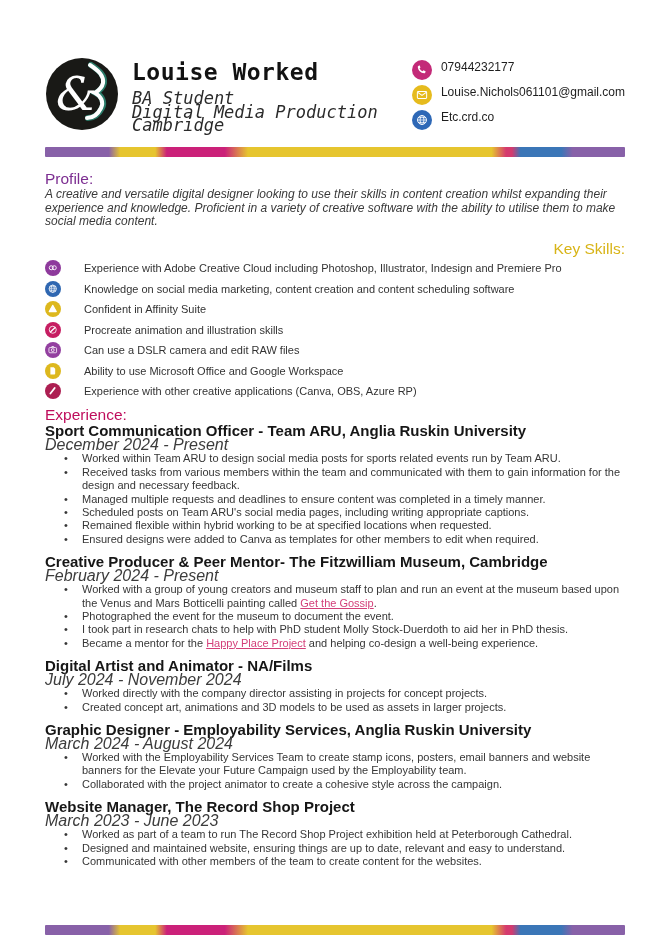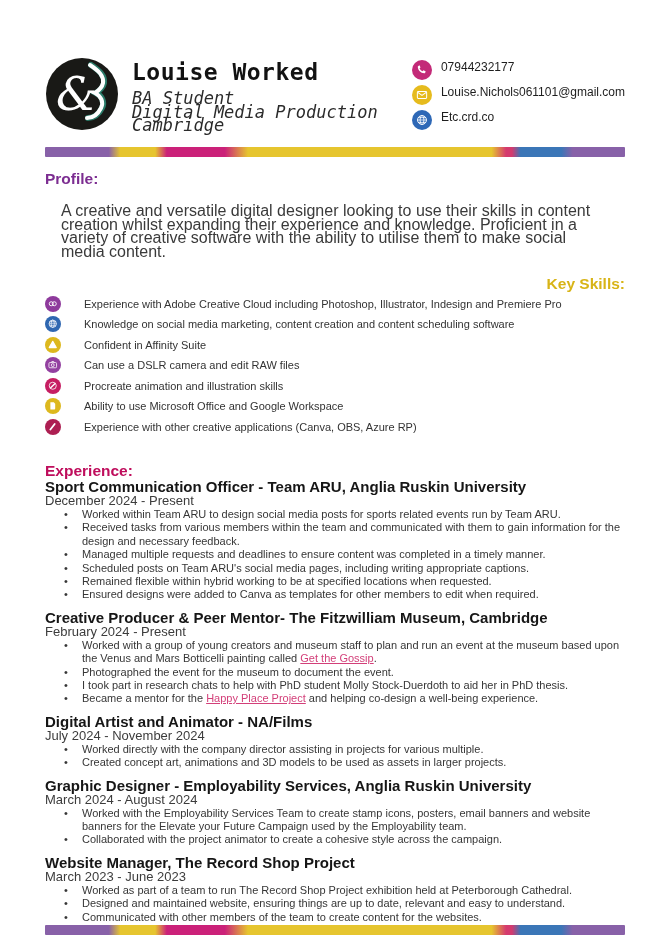--- a/index.html
+++ b/index.html
@@ -19,36 +19,36 @@
   .contact-row{display:flex;gap:9px;height:20px;}
   .badge{width:20px;height:20px;border-radius:50%;display:flex;align-items:center;justify-content:center;flex:0 0 20px;}
   .badge svg{width:14px;height:14px;display:block;}
   .ctext{font-size:12px;color:#1e1e1e;}
 
   
   .bar{height:10px;margin-top:14px;border-radius:1px;}
   .bottom-bar{position:absolute;left:45px;right:43px;top:925px;margin:0;}
 
   
-  h2{font-size:15.5px;line-height:19px;margin:0;font-weight:bold;}
+  h2{font-size:15.5px;line-height:19px;margin:0;font-weight:normal;}
   .h-profile{margin-top:12px;}
   .h-skills{margin-top:10px;text-align:right;}
-  .h-exp{margin-top:24px;}
-  .profile-text{font-size:16px;line-height:13.6px;color:#3a3a3a;margin:16px;}
+  .h-exp{margin-top:4px;}
+  .profile-text{font-size:12px;line-height:13.6px;color:#3a3a3a;margin:0;font-style:italic;}
 
   .skill-row{display:flex;align-items:center;gap:23px;height:20.5px;}
   .skill-badge{width:16px;height:16px;border-radius:50%;display:flex;align-items:center;justify-content:center;flex:0 0 16px;}
   .skill-badge svg{width:11.5px;height:11.5px;display:block;}
   .skill-text{font-size:11px;color:#333;}
   .skills-list{margin-top:0;}
 
   .job{margin-top:9px;}
   .job:first-child{margin-top:0;}
   .job-title{font-size:15px;line-height:14px;font-weight:bold;color:#161616;}
-  .job-dates{font-size:13px;line-height:13px;color:#3c3c3c;margin-bottom:1px;}
+  .job-dates{font-size:16px;line-height:13px;font-style:italic;color:#3c3c3c;margin-bottom:1px;}
   .bullet{display:flex;font-size:11px;line-height:13.4px;color:#363636;}
   .dot{margin-left:19px;width:18px;flex:0 0 18px;}
   .bt{flex:1;}
   a.cv-link{text-decoration:underline;cursor:pointer;}
 </style>
 </head>
 <body>
 
 <div class="page">
   <div class="content">
@@ -129,39 +129,39 @@
         </div>
         <div class="skill-row">
           <span class="skill-badge" style="background: rgb(221, 184, 30);">
             <svg viewBox="0 0 16 16">
               <path d="M8 3.3 12.9 11.9H3.1Z" fill="#fff" stroke="#fff" stroke-width="1.6" stroke-linejoin="round"></path>
             </svg>
           </span>
           <span class="skill-text">Confident in Affinity Suite</span>
         </div>
         <div class="skill-row">
+          <span class="skill-badge" style="background: rgb(198, 30, 98);">
+            <svg viewBox="0 0 16 16">
+              <circle cx="8" cy="8" r="4.9" fill="none" stroke="#fff" stroke-width="1.15"></circle>
+              <path d="M5.1 10.9 10.9 5.1" stroke="#fff" stroke-width="1.9" stroke-linecap="round"></path>
+            </svg>
+          </span>
+          <span class="skill-text">Procreate animation and illustration skills</span>
+        </div>
+        <div class="skill-row">
           <span class="skill-badge" style="background: rgb(147, 64, 160);">
             <svg viewBox="0 0 16 16">
               <rect x="2.7" y="5" width="10.6" height="7.2" rx="1.3" fill="none" stroke="#fff" stroke-width="1.1"></rect>
               <path d="M5.9 5l.8-1.5h2.6L10.1 5" fill="none" stroke="#fff" stroke-width="1.1"></path>
               <circle cx="8" cy="8.5" r="2" fill="none" stroke="#fff" stroke-width="1.1"></circle>
             </svg>
           </span>
           <span class="skill-text">Can use a DSLR camera and edit RAW files</span>
         </div>
         <div class="skill-row">
-          <span class="skill-badge" style="background: rgb(198, 30, 98);">
-            <svg viewBox="0 0 16 16">
-              <circle cx="8" cy="8" r="4.9" fill="none" stroke="#fff" stroke-width="1.15"></circle>
-              <path d="M5.1 10.9 10.9 5.1" stroke="#fff" stroke-width="1.9" stroke-linecap="round"></path>
-            </svg>
-          </span>
-          <span class="skill-text">Procreate animation and illustration skills</span>
-        </div>
-        <div class="skill-row">
           <span class="skill-badge" style="background: rgb(221, 184, 30);">
             <svg viewBox="0 0 16 16">
               <path d="M4.7 3.1h4.7l2 2v6.8a1.2 1.2 0 0 1-1.2 1.2H4.7z" fill="#fff"></path>
             </svg>
           </span>
           <span class="skill-text">Ability to use Microsoft Office and Google Workspace</span>
         </div>
         <div class="skill-row">
           <span class="skill-badge" style="background: rgb(173, 31, 82);">
             <svg viewBox="0 0 16 16">
@@ -220,21 +220,21 @@
           <div class="bullet">
             <span class="dot">•</span>
             <span class="bt">Became a mentor for the <a class="cv-link" style="color: rgb(211, 63, 121);">Happy Place Project</a> and helping co-design a well-being experience.</span>
           </div>
         </div>
         <div class="job">
           <div class="job-title">Digital Artist and Animator - NA/Films</div>
           <div class="job-dates">July 2024 - November 2024</div>
           <div class="bullet">
             <span class="dot">•</span>
-            <span class="bt">Worked directly with the company director assisting in projects for various multiple.</span>
+            <span class="bt">Worked directly with the company director assisting in projects for concept projects.</span>
           </div>
           <div class="bullet">
             <span class="dot">•</span>
             <span class="bt">Created concept art, animations and 3D models to be used as assets in larger projects.</span>
           </div>
         </div>
         <div class="job">
           <div class="job-title">Graphic Designer - Employability Services, Anglia Ruskin University</div>
           <div class="job-dates">March 2024 - August 2024</div>
           <div class="bullet">

